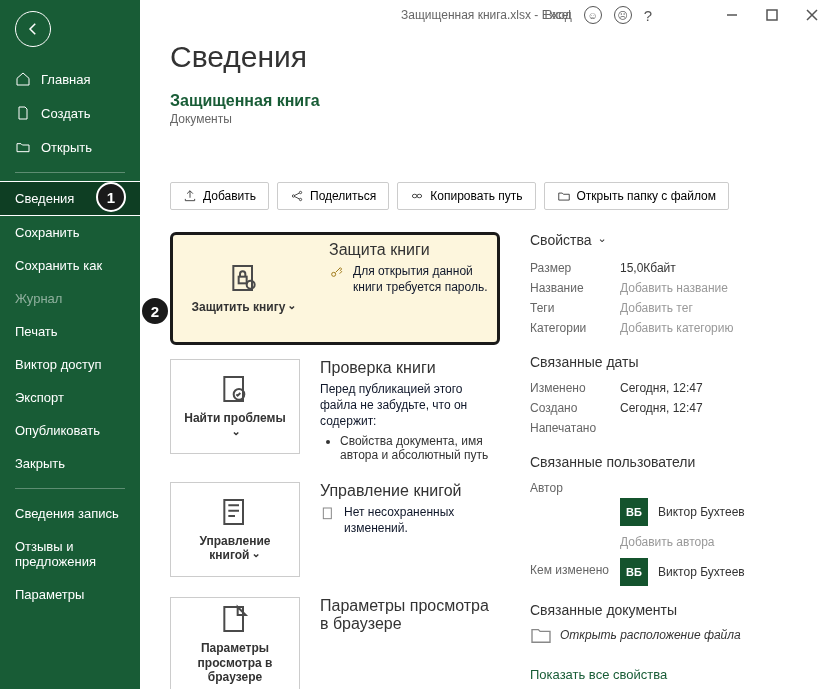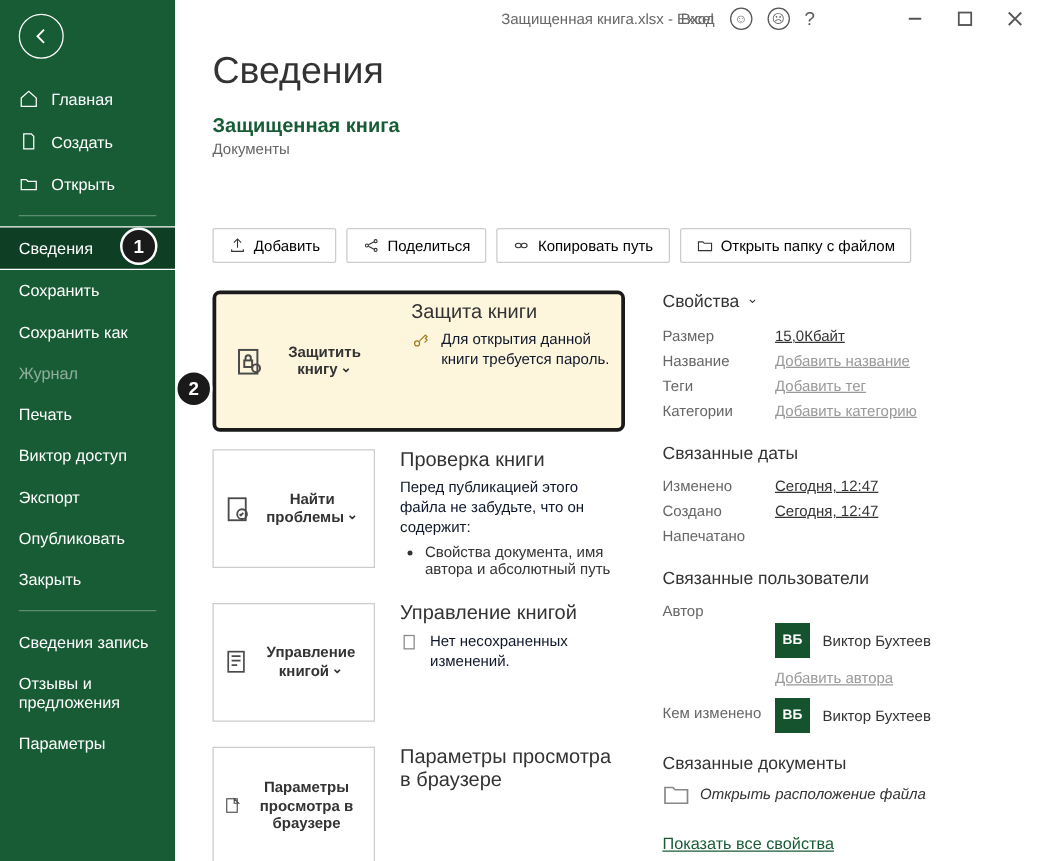--- a/index.html
+++ b/index.html
@@ -26,36 +26,36 @@
 h1 { font-size: 30px; font-weight: 400; color: #333; margin-bottom: 18px; }
 .subtitle { font-size: 16px; font-weight: 600; color: #185c36; margin-bottom: 2px; }
 .subpath { font-size: 12px; color: #666; margin-bottom: 18px; }
 .actions { display: flex; gap: 8px; margin-bottom: 22px; flex-wrap: wrap; }
 .action-btn { border: 1px solid #ccc; background: #fff; padding: 6px 12px; font-size: 12px; display: flex; align-items: center; gap: 6px; cursor: pointer; border-radius: 2px; margin-top: 38px; }
 .action-btn svg { width: 14px; height: 14px; stroke: #333; fill: none; stroke-width: 1.5; }
 .cols { display: flex; gap: 30px; }
 .left-col { width: 330px; }
 .right-col { flex: 1; }
 .card-row { display: flex; gap: 20px; margin-bottom: 20px; align-items: flex-start; }
-.card { border: 1px solid #ccc; width: 130px; height: 95px; display: flex; flex-direction: row; align-items: center; justify-content: center; cursor: pointer; background: #fff; gap: 6px; text-align: center; font-size: 12px; padding: 8px; }
+.card { border: 1px solid #ccc; width: 130px; height: 95px; display: flex; flex-direction: column; align-items: center; justify-content: center; cursor: pointer; background: #fff; gap: 6px; text-align: center; font-size: 12px; padding: 8px; }
 .card-row.highlighted-row { background: #fdf6dd; border: 3px solid #1a1a1a; border-radius: 6px; padding: 6px; margin-bottom: 14px; }
 .card-row.highlighted-row .card { border: none; background: transparent; }
 .card-icon { width: 32px; height: 32px; }
 .card-icon svg { width: 100%; height: 100%; stroke: #4a4a4a; fill: none; stroke-width: 1.5; }
 .card-label { font-weight: 600; line-height: 1.2; }
 .card-desc { flex: 1; font-size: 12px; }
 .card-desc h3 { font-size: 16px; font-weight: 400; color: #333; margin-bottom: 4px; }
 .card-desc .body { color: #0f172a; line-height: 1.35; }
 .card-desc ul { margin: 4px 0 0 20px; }
 .desc-line { display: flex; gap: 8px; align-items: flex-start; }
 .desc-line svg { width: 16px; height: 16px; flex-shrink: 0; stroke: #a07a1a; fill: none; stroke-width: 1.5; margin-top: 2px; }
 .prop-title { font-size: 14px; font-weight: 400; color: #333; margin-bottom: 10px; display: flex; align-items: center; gap: 4px; }
 .prop-row { display: flex; font-size: 12px; padding: 3px 0; }
 .prop-label { width: 90px; color: #666; }
-.prop-value { color: #333; text-decoration: underline; }
+.prop-value { color: #333; }
 .prop-value.placeholder { color: #999; }
 .prop-value.link { color: #185c36; cursor: pointer; }
 .section-title { font-size: 14px; color: #333; margin: 16px 0 8px 0; }
 .user-row { display: flex; align-items: center; gap: 10px; font-size: 12px; margin-bottom: 6px; }
 .avatar { width: 28px; height: 28px; background: #14532d; color: #fff; display: flex; align-items: center; justify-content: center; font-size: 11px; font-weight: 600; }
 .folder-link { display: flex; align-items: center; gap: 8px; font-size: 12px; color: #333; cursor: pointer; margin-bottom: 23px; font-style: italic; }
 .folder-link svg { width: 22px; height: 18px; stroke: #888; fill: none; stroke-width: 1.5; }
 .badge { position: absolute; width: 30px; height: 30px; background: #1a1a1a; color: #fff; border-radius: 50%; border: 2px solid #fff; display: flex; align-items: center; justify-content: center; font-weight: 700; font-size: 15px; z-index: 10; }
 .badge-1 { top: 182px; left: 96px; }
 .badge-2 { top: 296px; left: 140px; }

